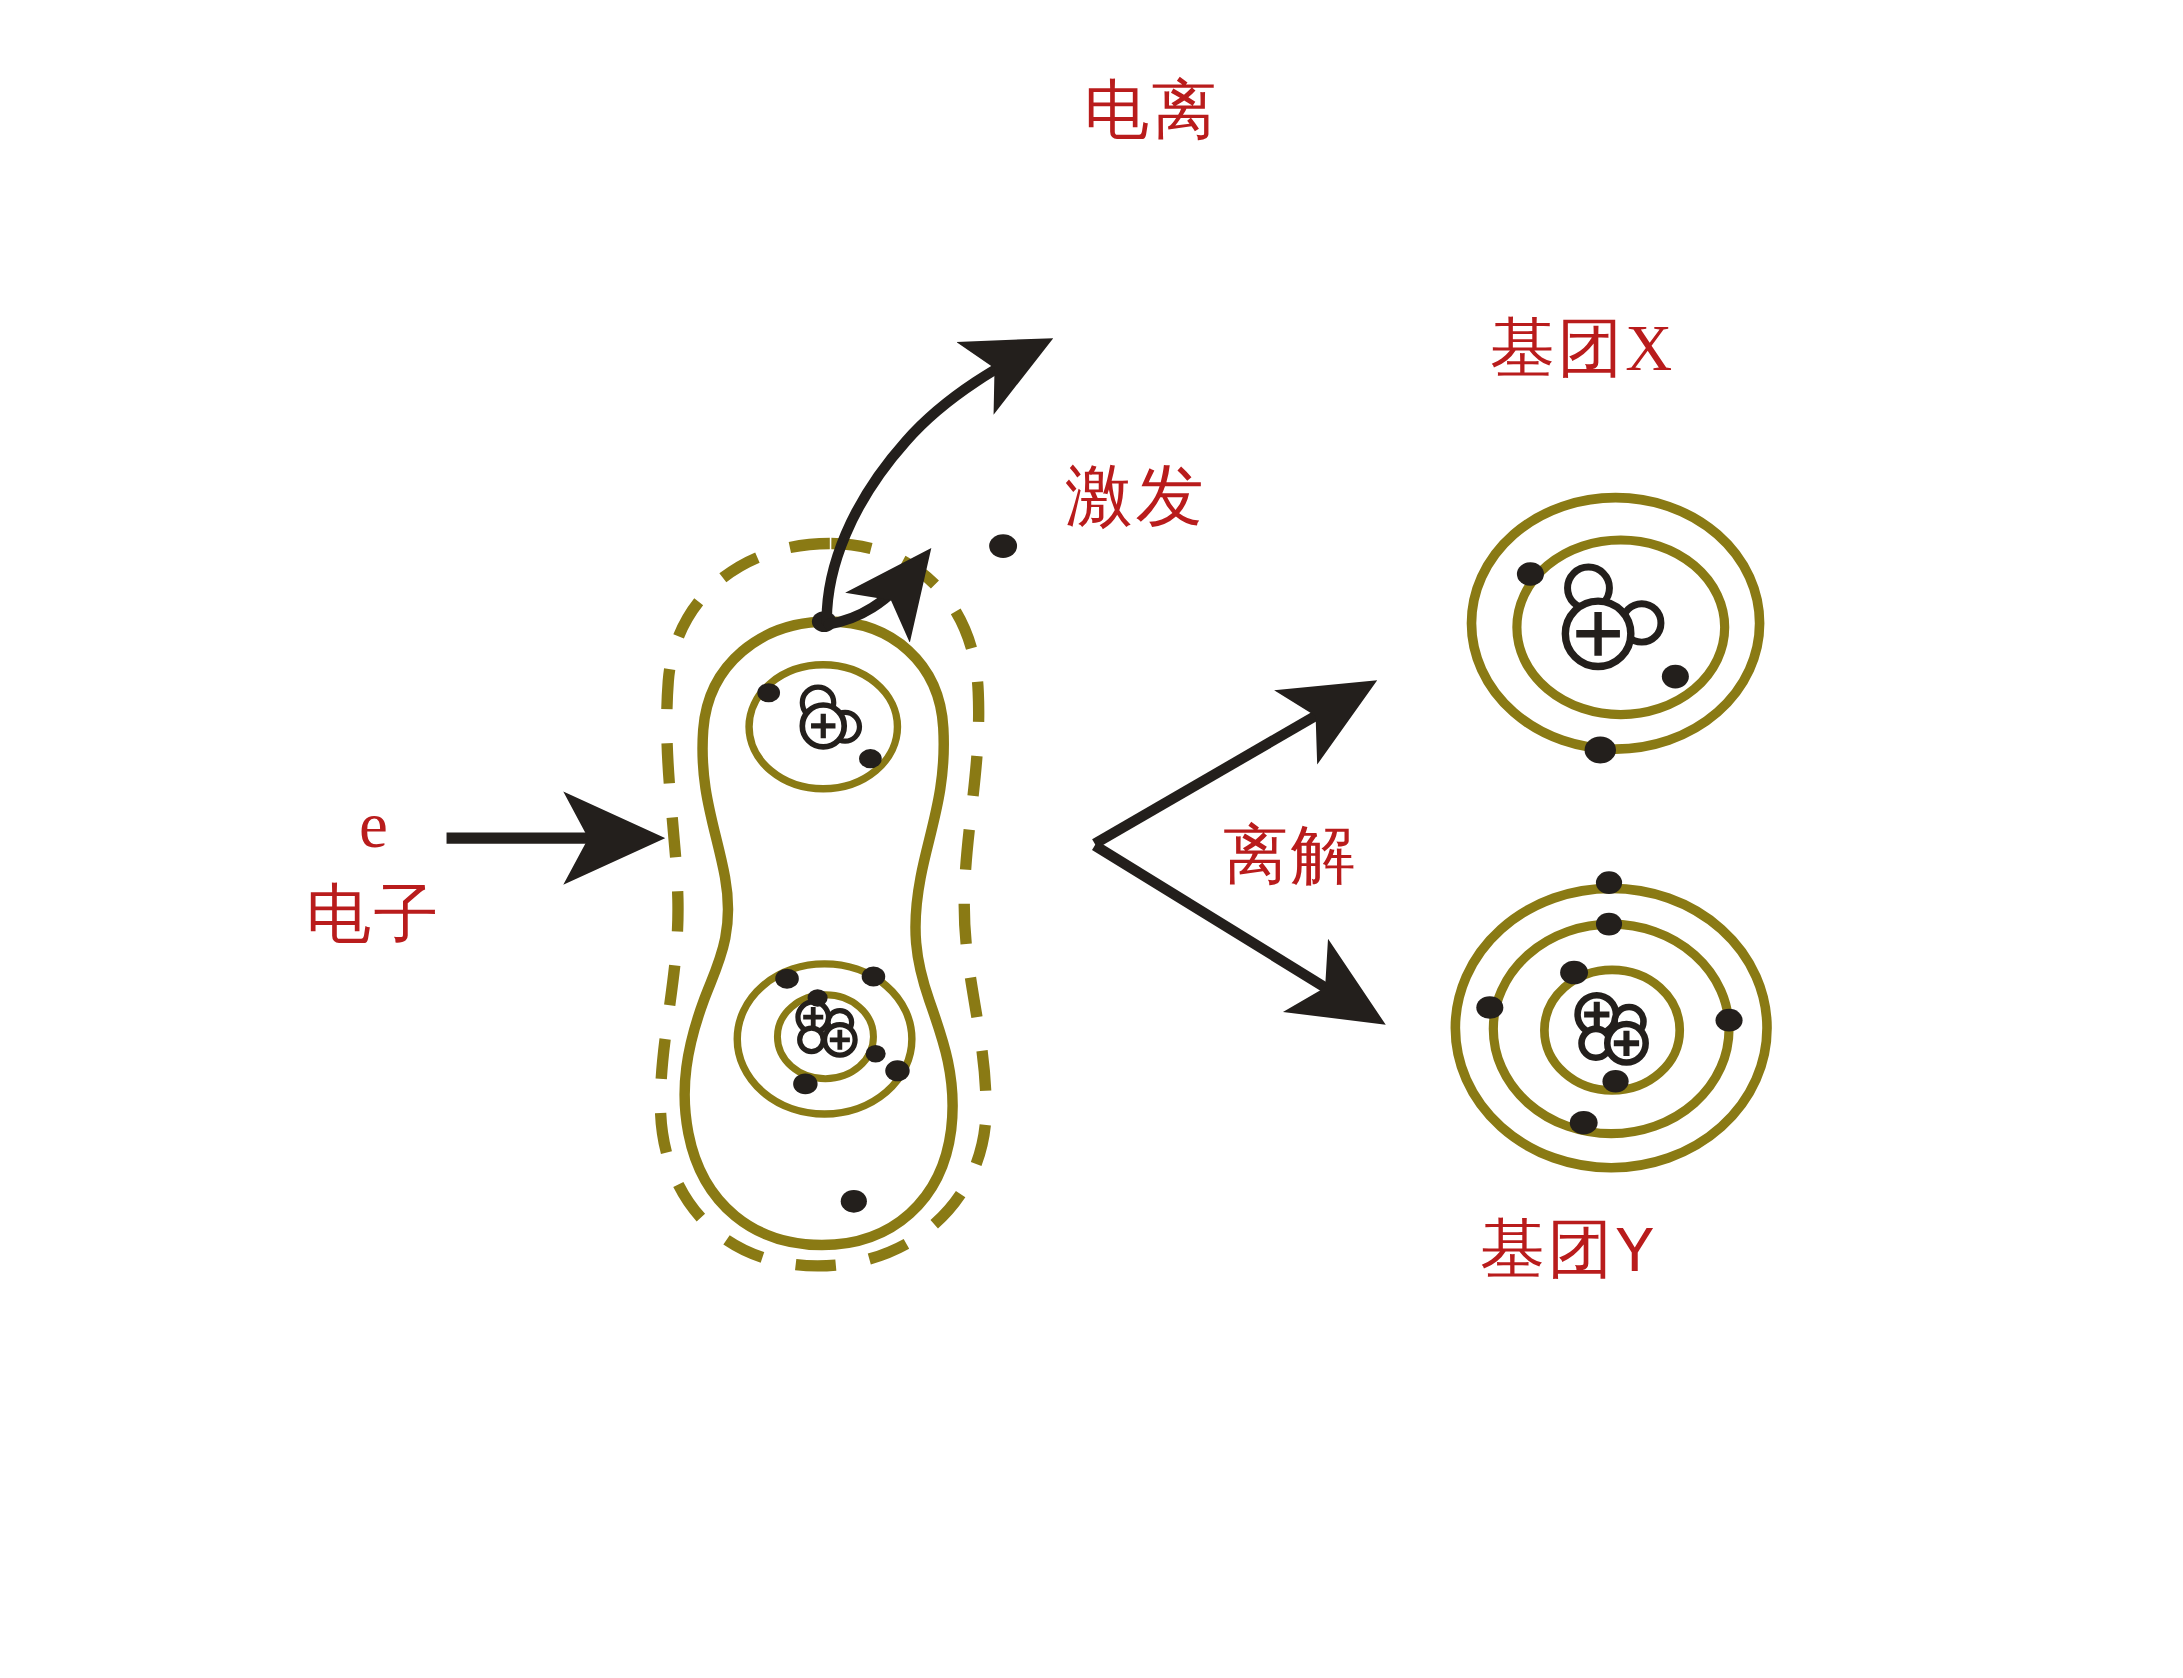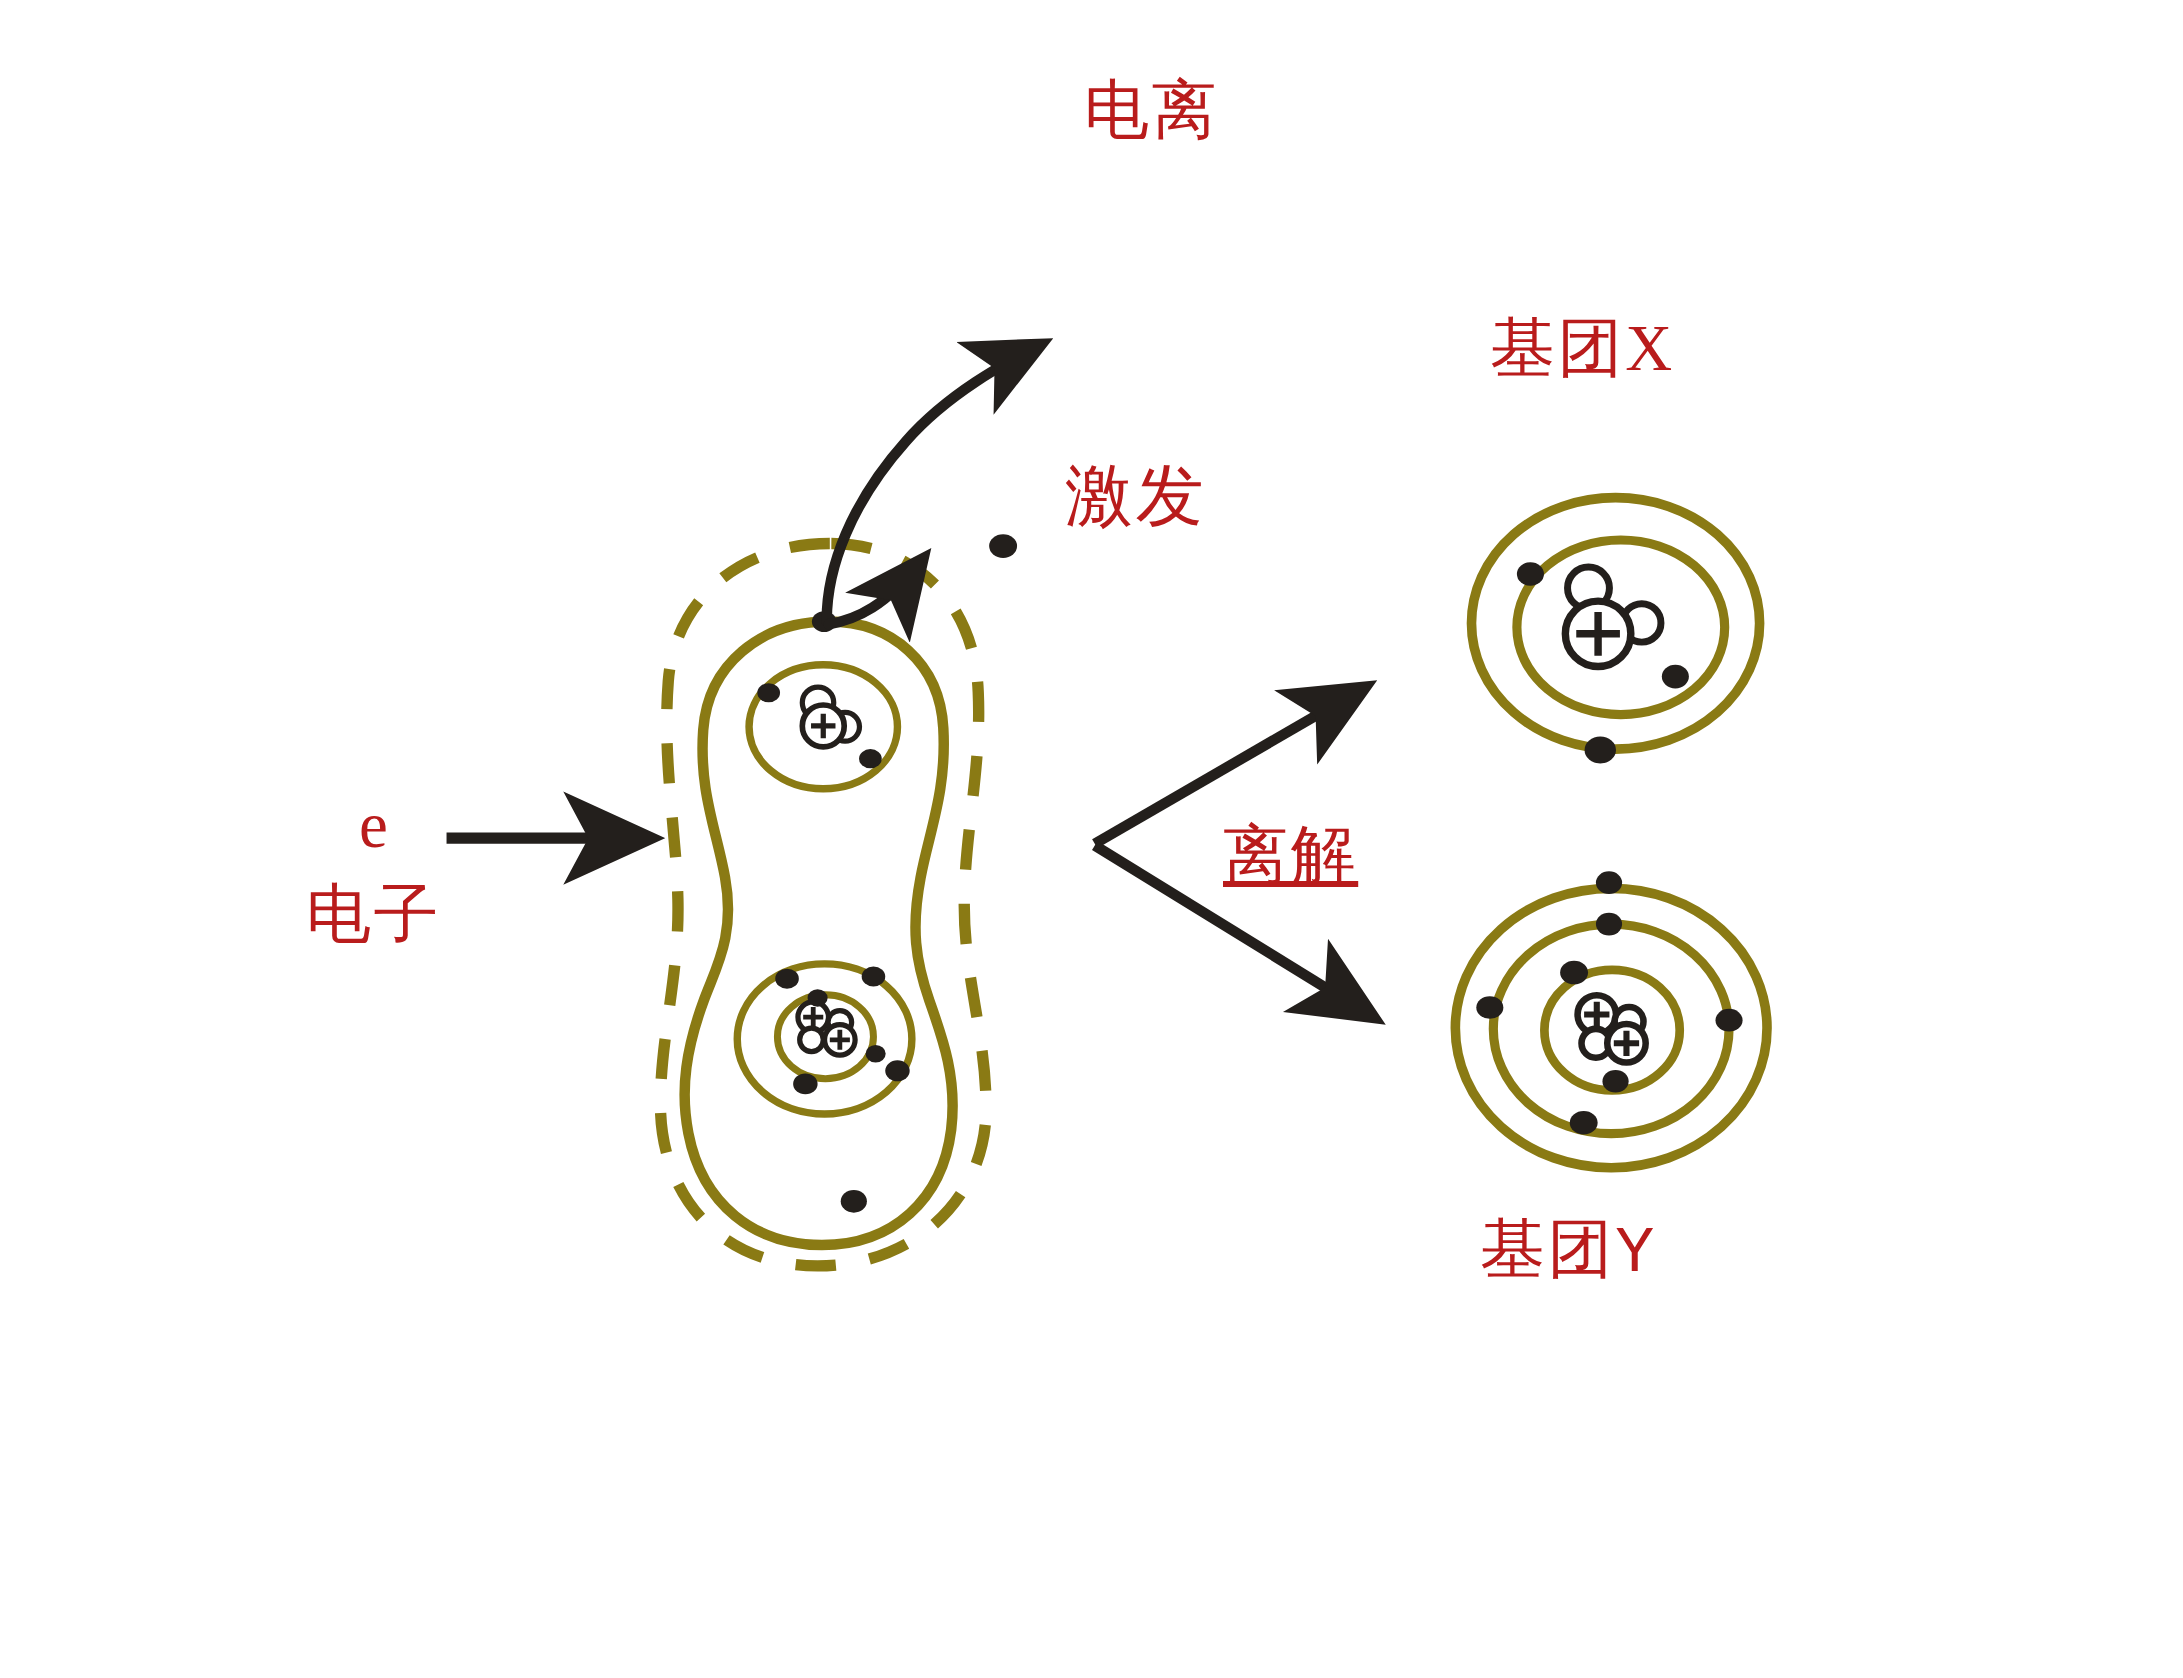--- a/index.html
+++ b/index.html
@@ -18,21 +18,21 @@
     font-family:"Liberation Serif", serif;
     white-space:nowrap;
     line-height:1;
     letter-spacing:0.04em;
   }
   .lbl-cjk{font-family:"Liberation Serif","DejaVu Serif",serif;}
   .lbl-ion{font-size:65px;left:1084px;top:78px;}
   .lbl-exc{font-size:68px;left:1065px;top:462px;}
   .lbl-grpx{font-size:65px;left:1482px;top:316px;margin-left:8px;}
   .lbl-grpy{font-size:65px;left:1480px;top:1222px;font-family:Liberation Mono, monospace;}
-  .lbl-dis{font-size:65px;left:1223px;top:823px;text-decoration:underline;}
+  .lbl-dis{font-size:65px;left:1223px;top:823px;}
   .lbl-mol{font-size:65px;left:716px;top:1298px;}
   .lbl-e{font-size:65px;left:359px;top:793px;}
   .lbl-dianzi{font-size:65px;left:306px;top:882px;text-align:center;}
 </style>
 </head>
 <body>
 
 <div id="canvas">
 
   <svg id="scene" viewBox="0 0 5196 3844" xmlns="http://www.w3.org/2000/svg">

